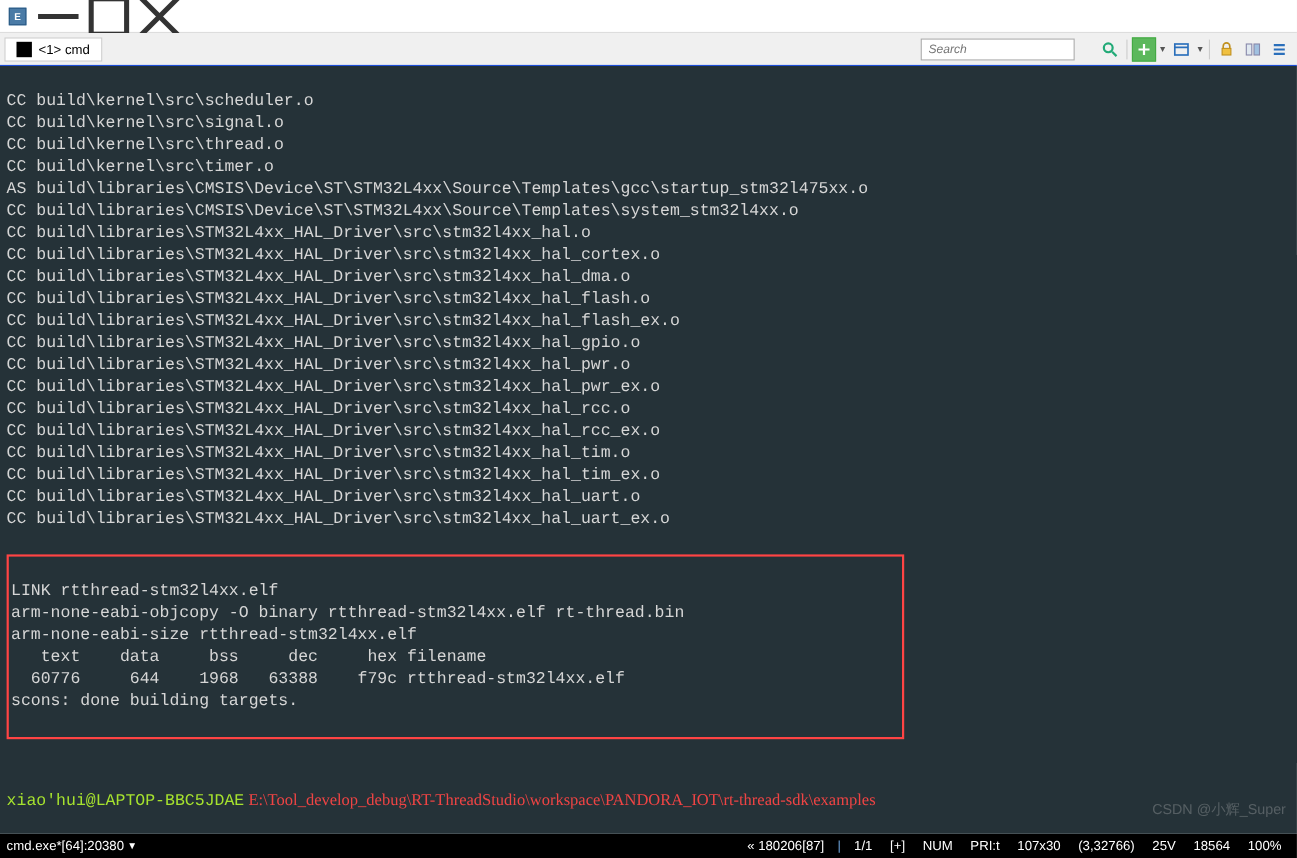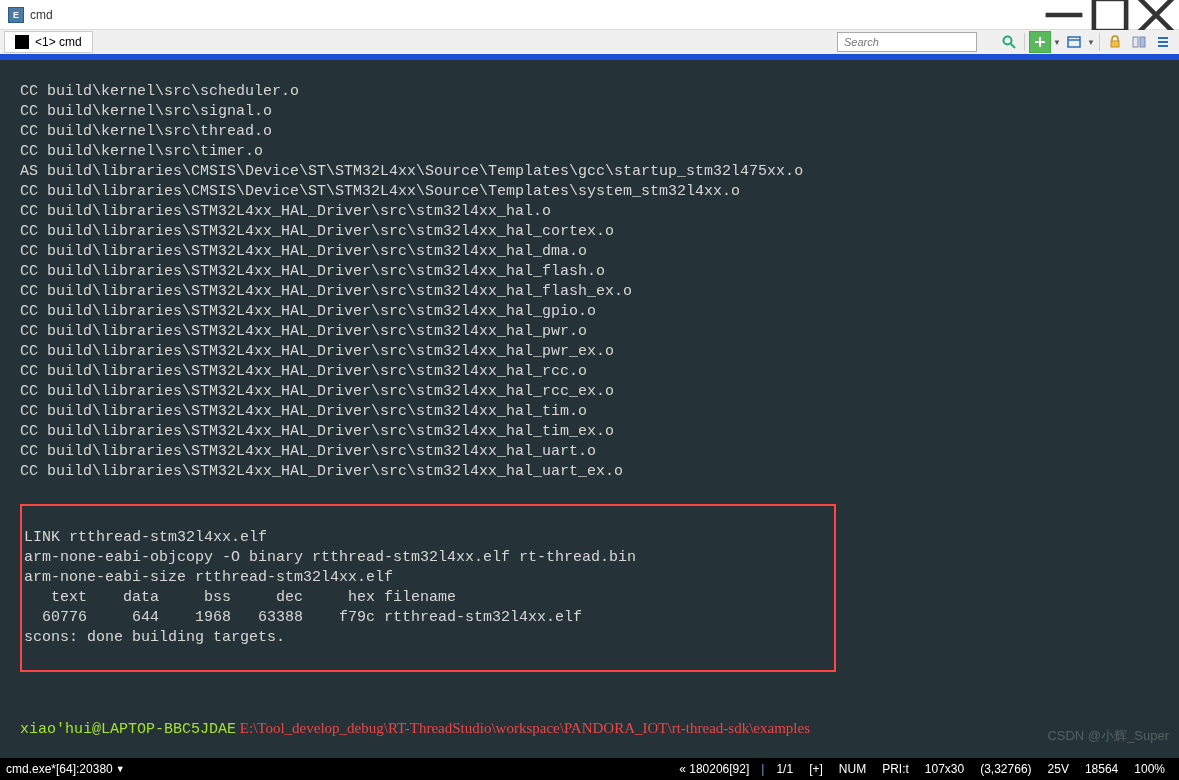--- a/index.html
+++ b/index.html
@@ -33,21 +33,21 @@
 .win-controls { display: flex; }
 .win-btn {
   width: 46px; height: 30px;
   display: flex; align-items: center; justify-content: center;
   color: #333; font-size: 14px;
 }
 
 .toolbar {
   height: 30px;
   background: #f0f0f0;
-  border-bottom: 6px solid #1d4ed8;
+  border-bottom: 1px solid #1d4ed8;
   display: flex;
   align-items: center;
   padding: 0 4px;
 }
 .tab {
   background: #fff;
   border: 1px solid #ccc;
   padding: 2px 10px;
   height: 22px;
   display: flex; align-items: center;
@@ -86,21 +86,21 @@
   color: #555; font-size: 8px;
 }
 
 .terminal {
   flex: 1;
   background: #253238;
   color: #d6d6d6;
   font-family: Consolas, "Courier New", monospace;
   font-size: 15px;
   line-height: 20px;
-  padding: 2px 20px;
+  padding: 2px 6px;
   overflow: hidden;
   position: relative;
   white-space: pre;
 }
 .terminal .line { white-space: pre; }
 .redbox {
   border: 2px solid #f44;
   padding: 2px;
   margin-top: 2px;
   width: 816px;
@@ -133,21 +133,20 @@
 }
 .statusbar .sb-spacer { flex: 1; }
 .statusbar .sb-seg { margin: 0 8px; }
 .statusbar .sb-sep { color: #6a9ed4; margin: 0 4px; }
 </style>
 </head>
 <body>
 
 <div class="titlebar">
   <span class="app-icon">E</span>
-  <span class="title">cmd</span>
   <div class="win-controls">
     <div class="win-btn">
       <svg viewBox="0 0 10 10">
           <line x1="1" y1="5" x2="9" y2="5" stroke="#333" stroke-width="1"></line>
         </svg>
     </div>
     <div class="win-btn">
       <svg viewBox="0 0 10 10">
           <rect x="1.5" y="1.5" width="7" height="7" fill="none" stroke="#333" stroke-width="1"></rect>
         </svg>
@@ -220,21 +219,21 @@
 <div class="line"><span class="prompt-user">xiao'hui@LAPTOP-BBC5JDAE</span><span class="prompt-path"> E:\Tool_develop_debug\RT-ThreadStudio\workspace\PANDORA_IOT\rt-thread-sdk\examples</span></div>
 
 
 <div class="watermark">CSDN @小辉_Super</div>
 </div>
 
 <div class="statusbar">
   <span class="sb-left">cmd.exe*[64]:20380</span>
   <span class="sb-chev">▼</span>
   <span class="sb-spacer"></span>
-  <span class="sb-seg">« 180206[92]</span>
+  <span class="sb-seg">« 180206[87]</span>
   <span class="sb-sep">|</span>
   <span class="sb-seg">1/1</span>
   <span class="sb-seg">[+]</span>
   <span class="sb-seg">NUM</span>
   <span class="sb-seg">PRI:t</span>
   <span class="sb-seg">107x30</span>
   <span class="sb-seg">(3,32766)</span>
   <span class="sb-seg">25V</span>
   <span class="sb-seg">18564</span>
   <span class="sb-seg">100%</span>

